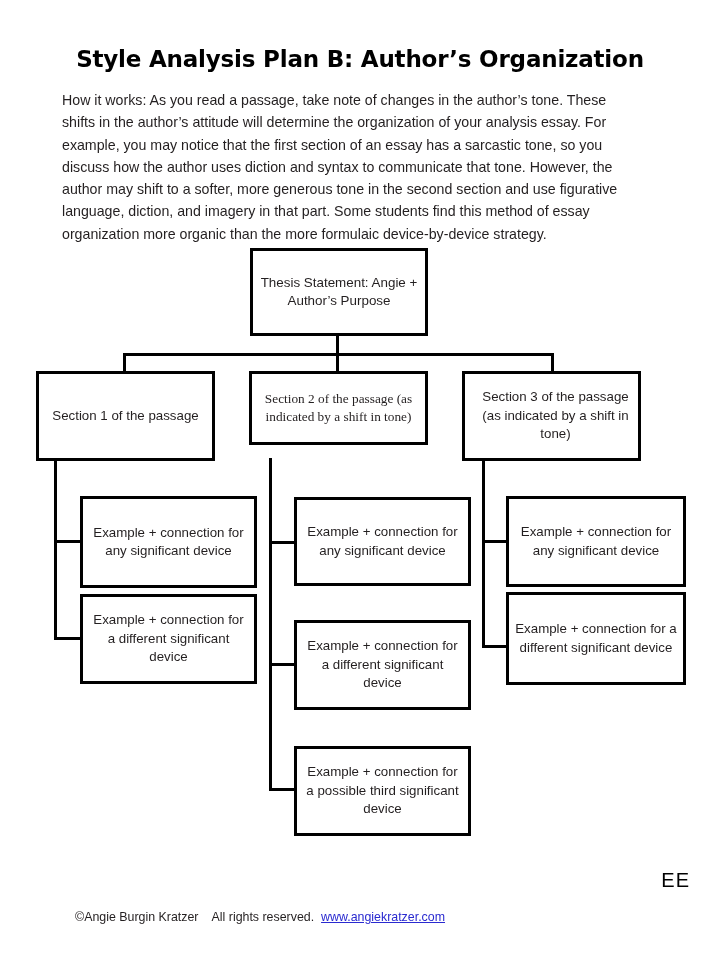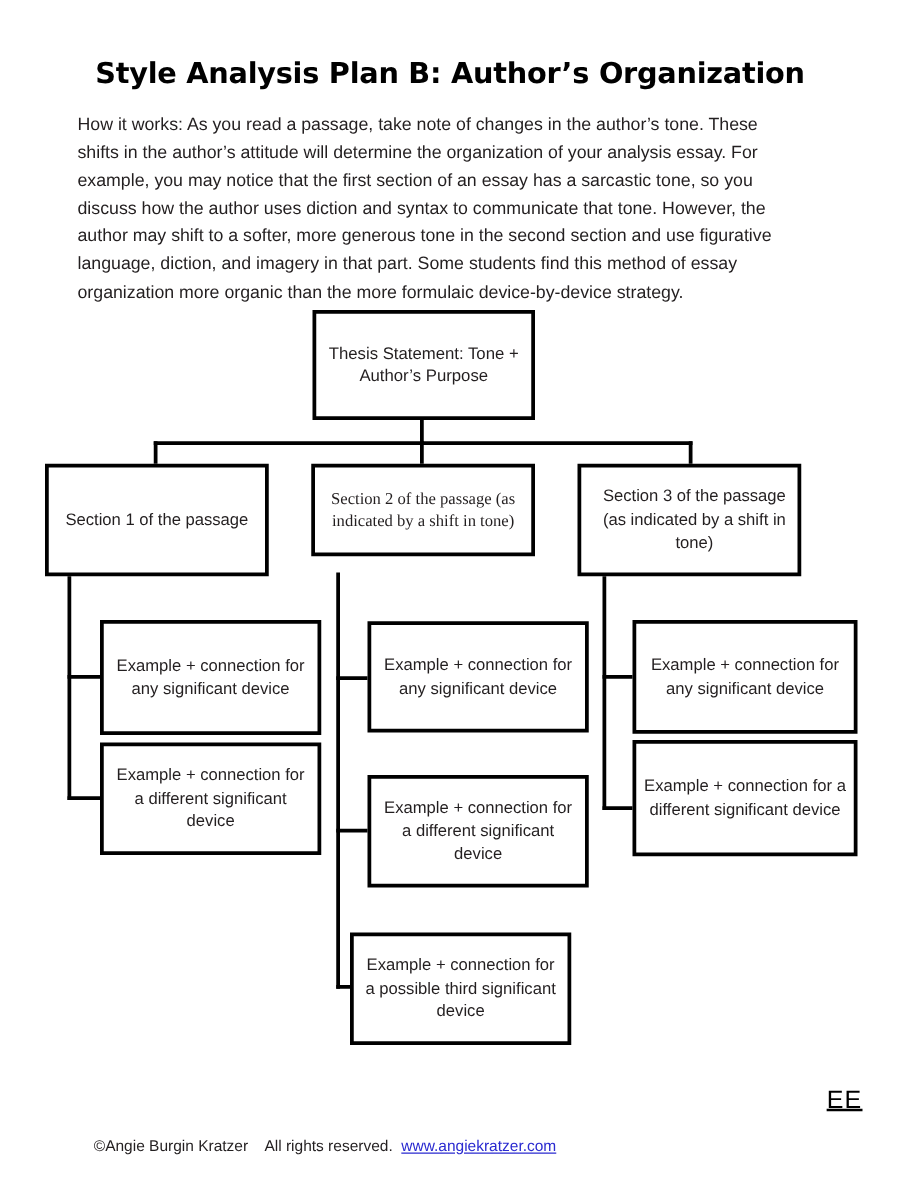--- a/index.html
+++ b/index.html
@@ -75,21 +75,20 @@
   }
 
   
   #ee-mark {
     position: absolute;
     right: 30px;
     top: 869px;
     font-size: 20px;
     color: #000000;
     letter-spacing: 1px;
-    text-decoration: underline;
   }
   #footer {
     position: absolute;
     left: 75px;
     top: 910px;
     font-size: 12.4px;
     color: #231f20;
     white-space: pre;
   }
   #footer .url {
@@ -121,34 +120,34 @@
 
   <div class="ln" style="left:269px; top:458px; width:3px; height:333px;"></div>
   <div class="ln" style="left:269px; top:541px; width:27px; height:3px;"></div>
   <div class="ln" style="left:269px; top:663px; width:27px; height:3px;"></div>
   <div class="ln" style="left:269px; top:788px; width:27px; height:3px;"></div>
 
   <div class="ln" style="left:482px; top:458px; width:3px; height:190px;"></div>
   <div class="ln" style="left:482px; top:540px; width:26px; height:3px;"></div>
   <div class="ln" style="left:482px; top:645px; width:26px; height:3px;"></div>
 
-  <div class="node thesis" style="left:250px; top:248px; width:178px; height:88px;">Thesis Statement: Tone + Author’s Purpose</div>
+  <div class="node thesis" style="left:250px; top:248px; width:178px; height:88px;">Thesis Statement: Angie + Author’s Purpose</div>
 
   <div class="node" style="left:36px; top:371px; width:179px; height:90px;">Section 1 of the passage</div>
 
   <div class="node" style="left:249px; top:371px; width:179px; height:74px;font-family:Liberation Serif, serif;">Section 2 of the passage (as indicated by a shift in tone)</div>
 
   <div class="node" style="left:462px; top:371px; width:179px; height:90px;padding-left:14px;">Section 3 of the passage (as indicated by a shift in tone)</div>
 
   <div class="node" style="left:80px; top:496px; width:177px; height:92px;">Example + connection for any significant device</div>
   <div class="node" style="left:80px; top:594px; width:177px; height:90px;">Example + connection for a different significant device</div>
 
   <div class="node" style="left:294px; top:497px; width:177px; height:89px;">Example + connection for any significant device</div>
   <div class="node" style="left:294px; top:620px; width:177px; height:90px;">Example + connection for a different significant device</div>
-  <div class="node" style="left:280px; top:746px; width:177px; height:90px;">Example + connection for a possible third significant device</div>
+  <div class="node" style="left:294px; top:746px; width:177px; height:90px;">Example + connection for a possible third significant device</div>
 
   <div class="node" style="left:506px; top:496px; width:180px; height:91px;">Example + connection for any significant device</div>
   <div class="node" style="left:506px; top:592px; width:180px; height:93px;">Example + connection for a different significant device</div>
 
   <div id="ee-mark">EE</div>
 
   <div id="footer"><span>©Angie Burgin Kratzer    All rights reserved.  </span><span class="url">www.angiekratzer.com</span></div>
 
 </div>
 

